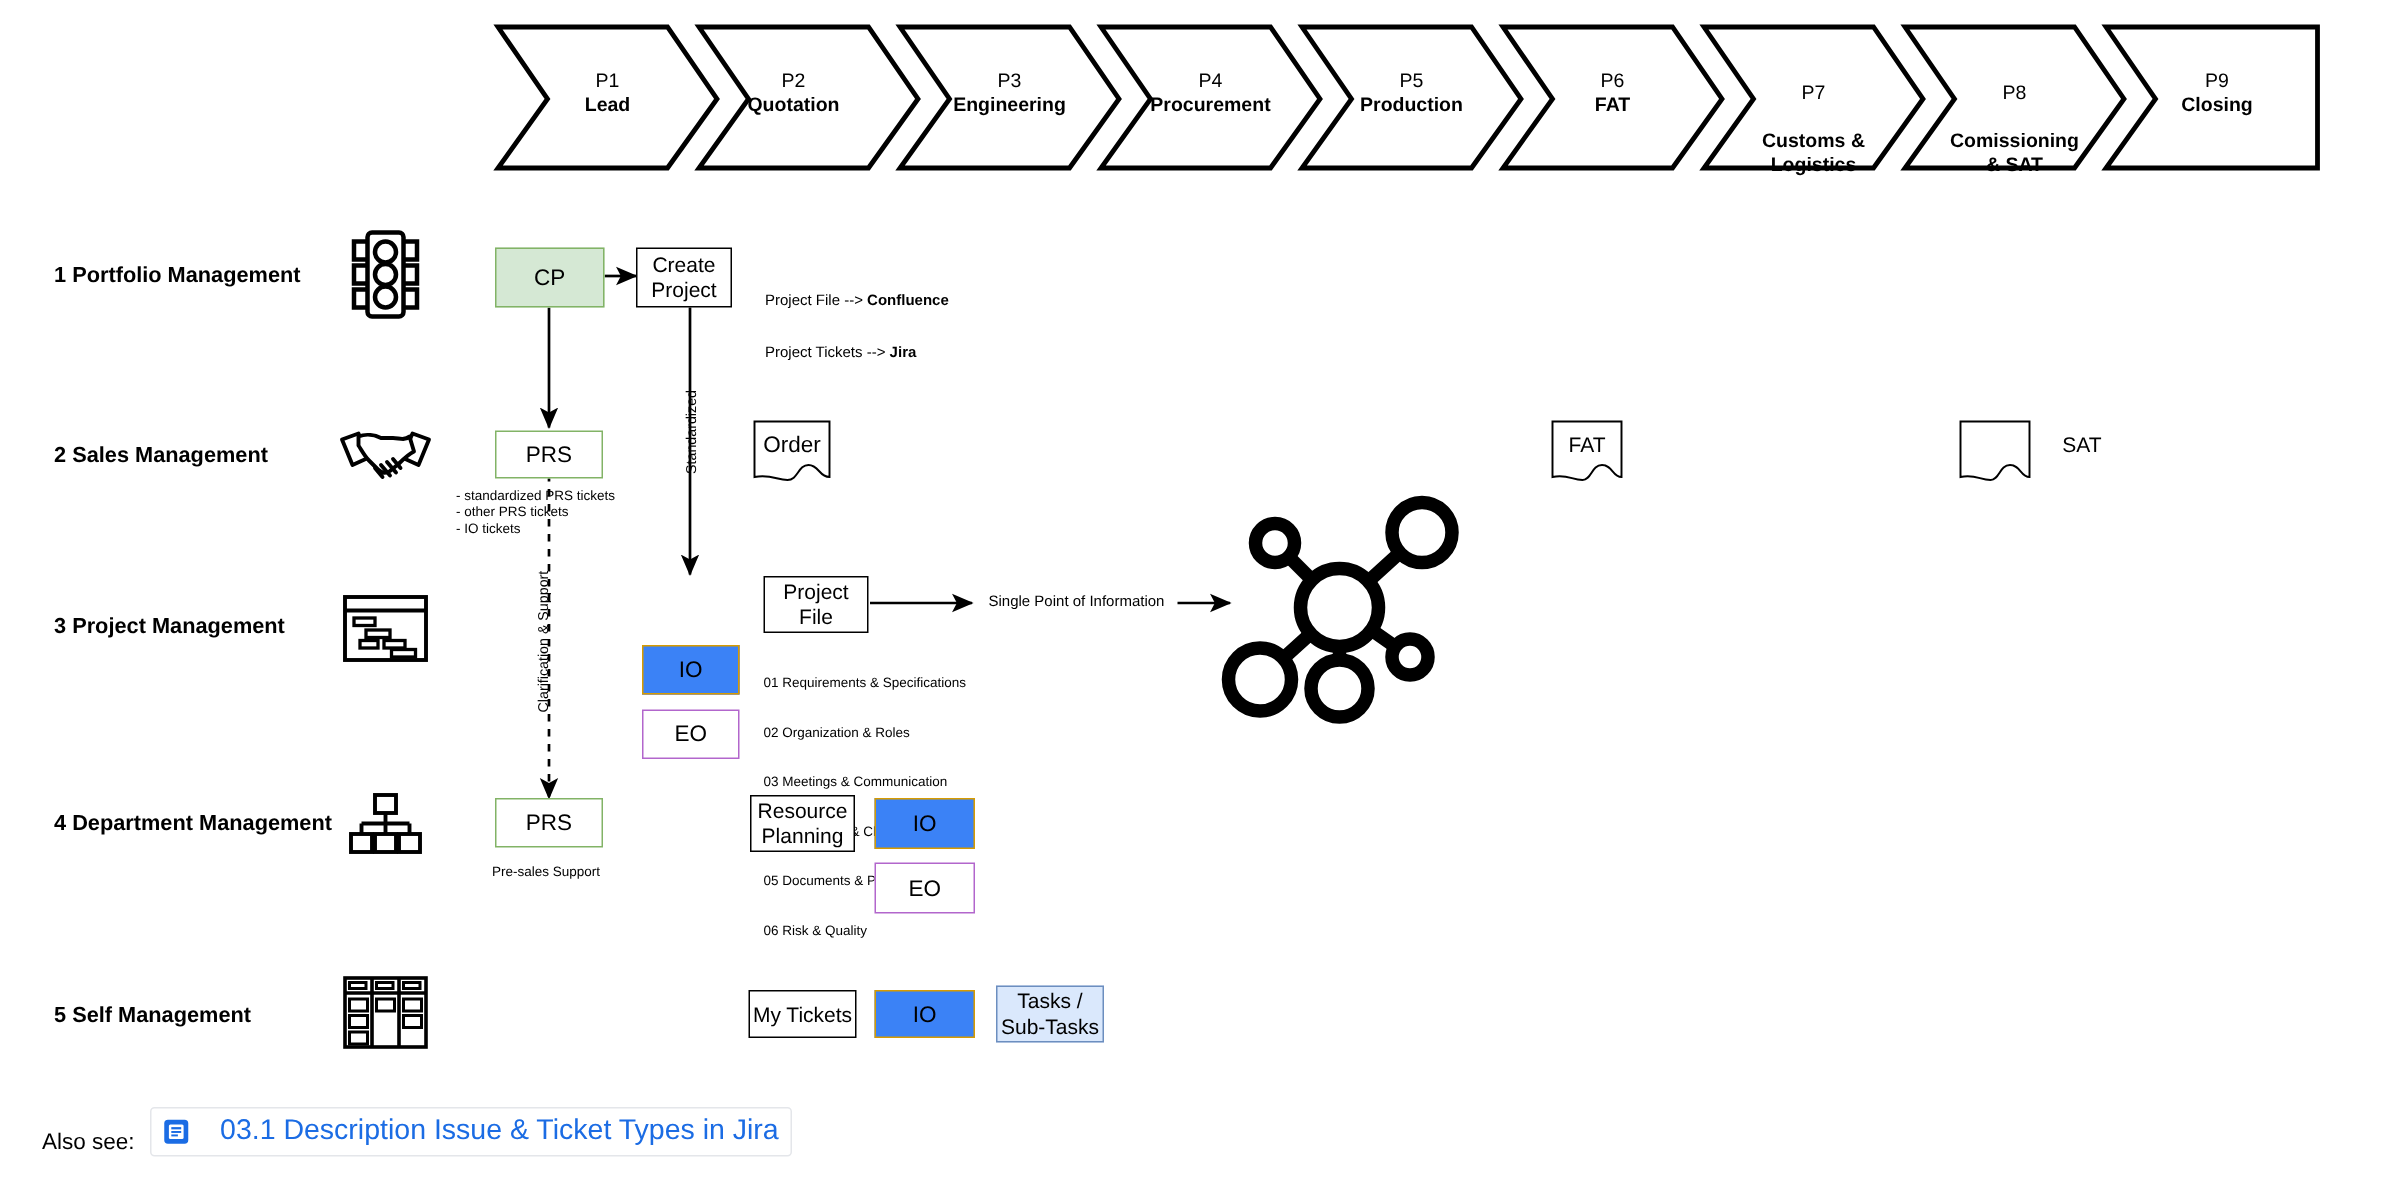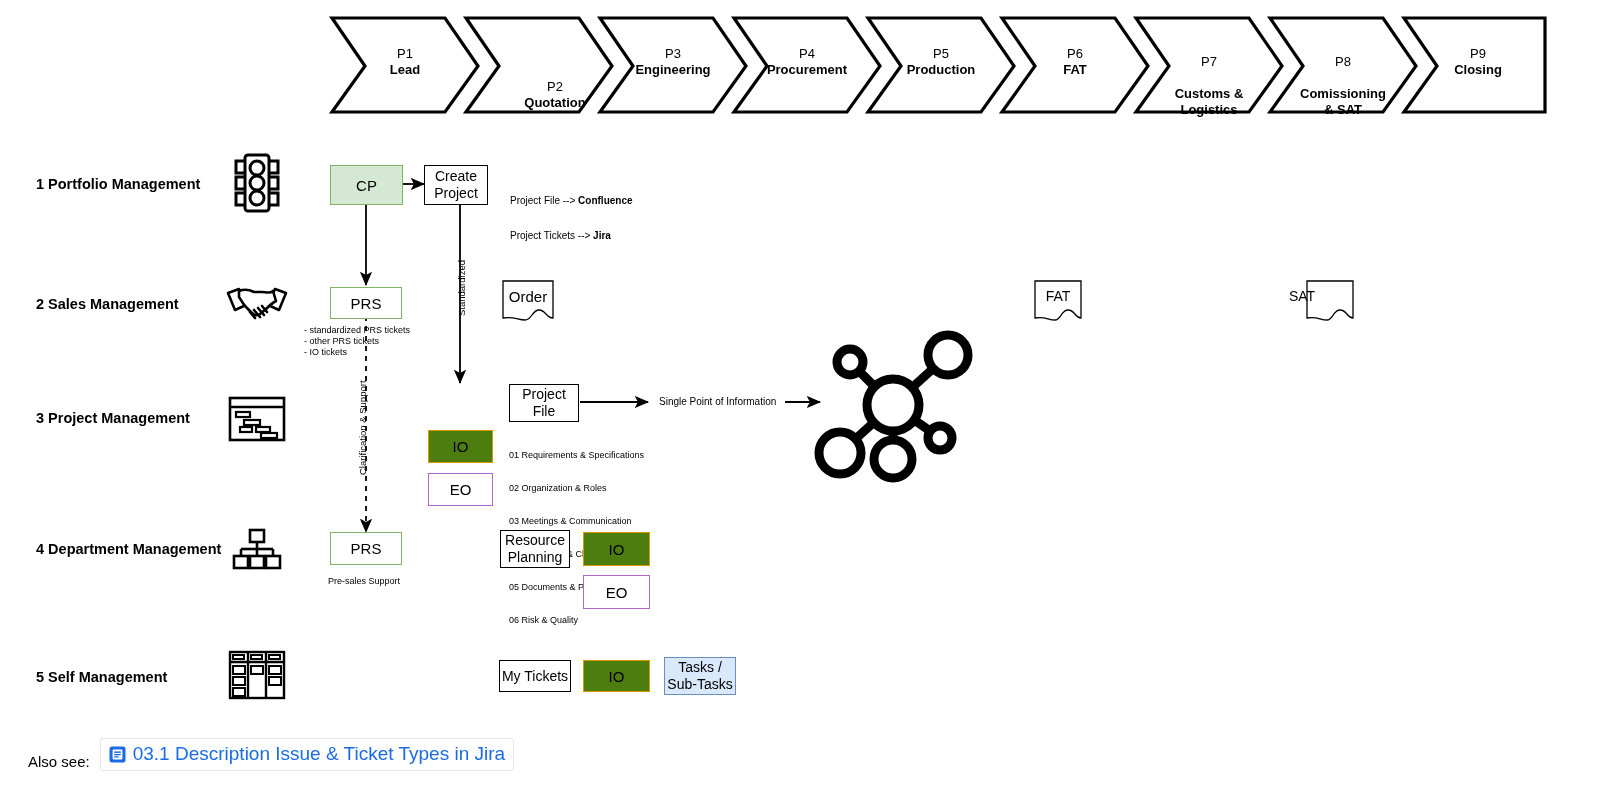--- a/index.html
+++ b/index.html
@@ -57,21 +57,21 @@
     font-size: 15px;
     line-height: 17px;
     background: #ffffff;
     border: 1.4px solid #000000;
     color: #000;
   }
   .nbox.green  { background:#d5e8d4; border-color:#82b366; }
   .nbox.greeno { background:#ffffff; border-color:#82b366; }
   .nbox.purple { background:#e1d5e7; border-color:#9673a6; }
   .nbox.purpleo{ background:#ffffff; border-color:#b266cc; }
-  .nbox.orange { background:#4d7c0f; border-color:#d79b00; }
+  .nbox.orange { background:#3b82f6; border-color:#d79b00; }
   .nbox.blue   { background:#dae8fc; border-color:#6c8ebf; }
 
   
   .note {
     position: absolute;
     font-size: 9px;
     line-height: 11px;
     color: #000;
     white-space: pre;
   }
@@ -93,21 +93,21 @@
     left: 28px;
     top: 738px;
     display: flex;
     align-items: center;
     gap: 10px;
   }
   #also-see-label { font-size: 15px; color: #000; margin-top: 13px; }
   #doc-link-chip {
     display: inline-flex;
     align-items: center;
-    gap: 7px;
+    gap: 21px;
     border: 1px solid #e4e6ea;
     border-radius: 3px;
     padding: 4px 8px 5px 8px;
     background: #ffffff;
   }
   #doc-link-text {
     font-size: 19px;
     color: #1b6ce4;
     text-decoration: none;
     white-space: nowrap;
@@ -130,21 +130,21 @@
       <path d="M1136,18 L1249,18 L1282,66 L1249,112 L1136,112 L1169,66 Z"></path>
       <path d="M1270,18 L1383,18 L1416,66 L1383,112 L1270,112 L1303,66 Z"></path>
       <path d="M1404,18 L1545,18 L1545,112 L1404,112 L1437,66 Z"></path>
     </g>
   </svg>
 
   <div class="phase-label" style="left:345px; top:46px; width:120px;">
     <span class="pnum">P1</span>
     <span class="pname">Lead</span>
   </div>
-  <div class="phase-label" style="left:495px; top:46px; width:120px;margin-top:33px;">
+  <div class="phase-label" style="left:469px; top:46px; width:120px;">
     <span class="pnum">P2</span>
     <span class="pname">Quotation</span>
   </div>
   <div class="phase-label" style="left:613px; top:46px; width:120px;">
     <span class="pnum">P3</span>
     <span class="pname">Engineering</span>
   </div>
   <div class="phase-label" style="left:747px; top:46px; width:120px;">
     <span class="pnum">P4</span>
     <span class="pname">Procurement</span>
@@ -305,21 +305,21 @@
   <div class="abs" style="left:502px; top:288px; width:52px; text-align:center; font-size:15px;">Order</div>
 
   <svg class="abs" style="left:1034px; top:280px;" width="48" height="46" viewBox="0 0 48 46">
     <path d="M1,1 L47,1 L47,38 C41,38 41,30 34,30 C27,30 27,40 21,40 C14,40 11,36 1,38 Z" fill="#fff" stroke="#000" stroke-width="1.3"></path>
   </svg>
   <div class="abs" style="left:1034px; top:288px; width:48px; text-align:center; font-size:14px;">FAT</div>
 
   <svg class="abs" style="left:1306px; top:280px;" width="48" height="46" viewBox="0 0 48 46">
     <path d="M1,1 L47,1 L47,38 C41,38 41,30 34,30 C27,30 27,40 21,40 C14,40 11,36 1,38 Z" fill="#fff" stroke="#000" stroke-width="1.3"></path>
   </svg>
-  <div class="abs" style="left:1284px; top:288px; width:36px; text-align:center; font-size:14px;">SAT</div>
+  <div class="abs" style="left:1370px; top:288px; width:36px; text-align:center; font-size:14px;">SAT</div>
 
   <div class="nbox purple" style="left:428px; top:386px; width:65px; height:33px;margin-top:44px;">PR</div>
   <div class="nbox orange" style="left:428px; top:430px; width:65px; height:33px;">IO</div>
   <div class="nbox purpleo" style="left:428px; top:473px; width:65px; height:33px;">EO</div>
 
   <div class="nbox" style="left:509px; top:384px; width:70px; height:38px; white-space:pre-line; font-size:14px;">Project
 File</div>
 
   <div class="note" style="left:509px; top:428px;">
     <div>01 Requirements &amp; Specifications</div>

